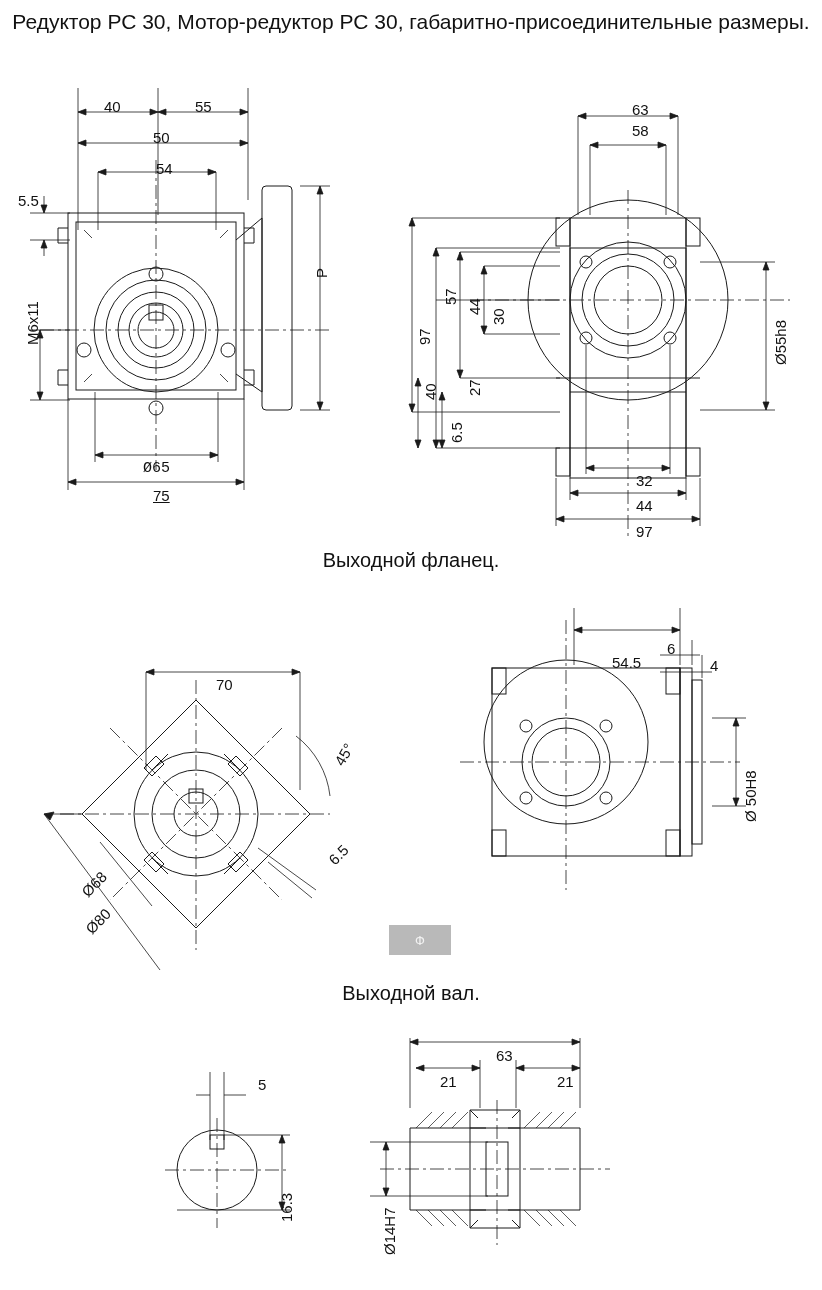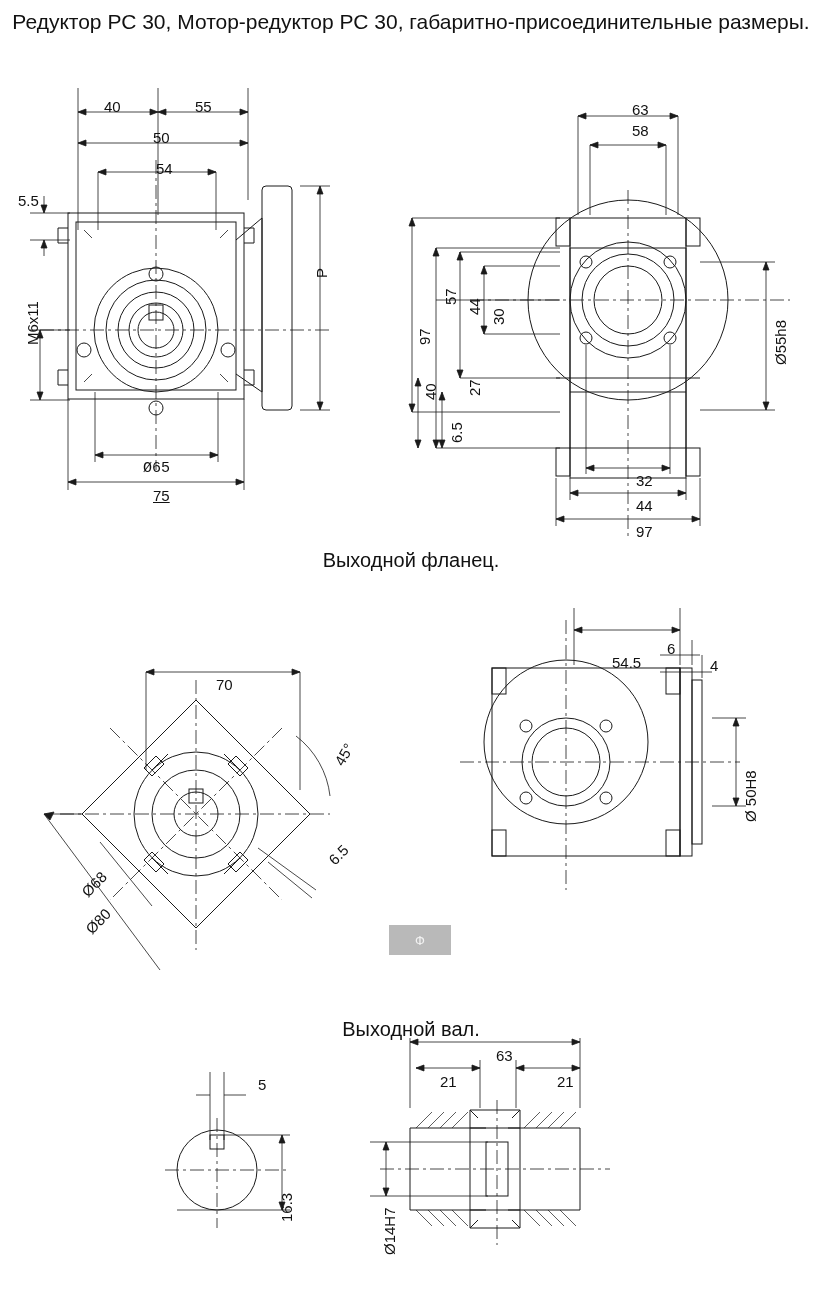--- a/index.html
+++ b/index.html
@@ -15,21 +15,21 @@
 
   .title{
     position:absolute;left:0;top:8px;width:822px;
     text-align:center;font-size:21px;line-height:28px;color:#111;
   }
   .section-title{
     position:absolute;width:822px;text-align:center;
     font-size:20px;color:#111;
   }
   #sec-flange{top:543px;margin-top:6px;}
-  #sec-shaft{top:982px;margin-top:36px;}
+  #sec-shaft{top:982px;}
 
   .dim{
     position:absolute;font-size:15px;color:#111;
     white-space:nowrap;
   }
   .badge{
     position:absolute;left:389px;top:925px;width:62px;height:30px;
     background:#b9b9b9;color:#f2f2f2;font-size:13px;
     display:flex;align-items:center;justify-content:center;
   }

